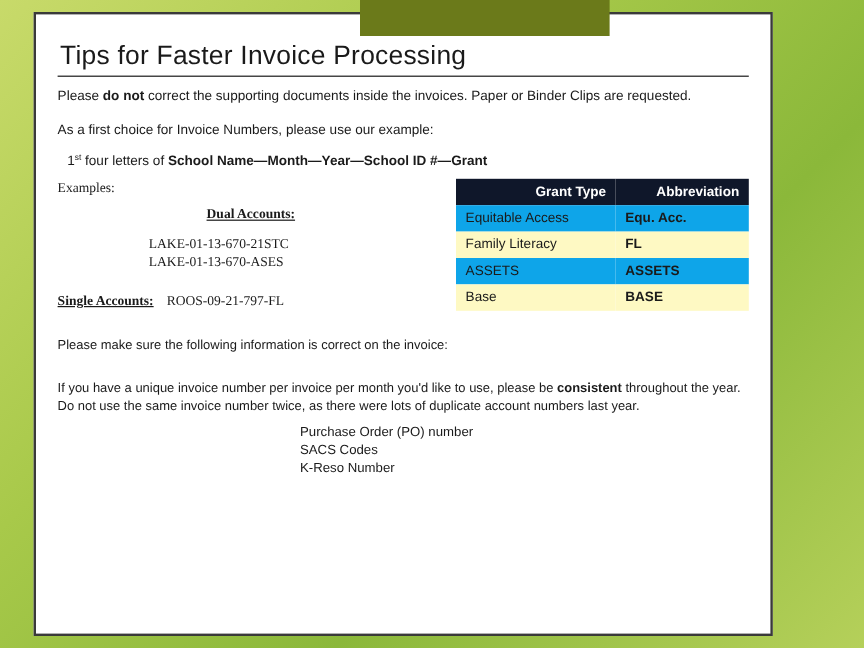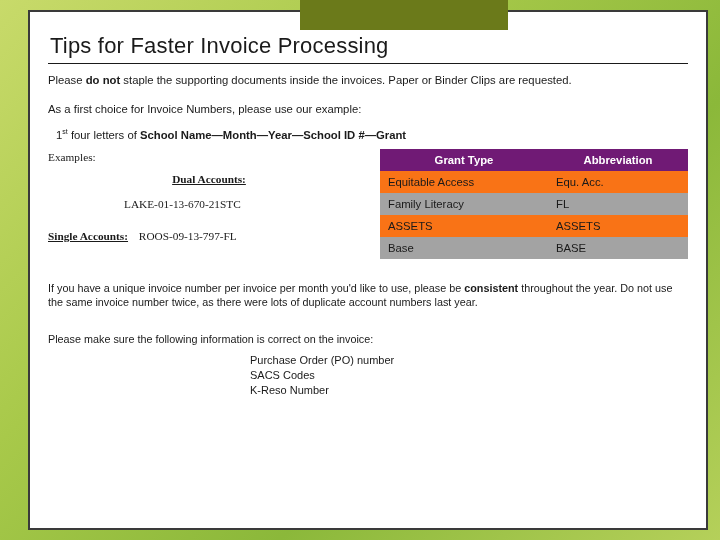--- a/index.html
+++ b/index.html
@@ -6,21 +6,21 @@
   html, body { width: 720px; height: 540px; overflow: hidden; }
   body {
     background: linear-gradient(135deg, #c8da6a 0%, #a8c94a 35%, #8bb83a 65%, #b5d05a 100%);
     font-family: Arial, Helvetica, sans-serif;
     color: #1a1a1a;
     position: relative;
   }
   .inner-frame {
     position: absolute;
     top: 10px; left: 28px;
-    width: 680px; height: 520px;
+    width: 616px; height: 520px;
     border: 2px solid #3a3a3a;
     background: #ffffff;
     padding: 14px 18px 10px 18px;
   }
   .title-block {
     position: absolute;
     top: -6px; left: 300px;
     width: 208px; height: 36px;
     background: #6b7a1a;
     z-index: 1;
@@ -57,70 +57,71 @@
   .dual-list { margin-left: 76px; margin-top: 12px; line-height: 1.35; }
   .single-line { margin-top: 18px; }
   .single-label { margin-right: 8px; }
   .table {
     flex: 1;
     border-collapse: collapse;
     font-size: 11.3px;
     width: 286px;
   }
   .table th {
-    background: #701a75;
+    background: #0f172a;
     color: #ffffff;
-    text-align: center;
+    text-align: right;
     font-weight: bold;
     padding: 5px 8px;
     border: none;
   }
   .table td { padding: 5px 8px; }
-  .table tr.odd td { background: #f97316; }
-  .table tr.even td { background: #a3a3a3; margin-left: 36px; }
-  .table td.col2 { font-weight: normal; }
+  .table tr.odd td { background: #0ea5e9; }
+  .table tr.even td { background: #fef9c3; margin-left: 36px; }
+  .table td.col2 { font-weight: bold; }
   .note {
     font-size: 10.8px;
     line-height: 1.38;
     margin-top: 22px;
   }
   .info-list { margin-left: 202px; margin-top: 6px; font-size: 11px; line-height: 1.35; }
 </style>
 </head>
 <body>
 
 <div class="title-block"></div>
 
 <div class="inner-frame">
 
   <div class="title">Tips for Faster Invoice Processing</div>
 
   <p class="para">
-    <span>Please </span><span class="bold">do not</span><span> staple the supporting documents inside the invoices. Paper or Binder Clips are requested.</span>
+    <span>Please </span><span class="bold">do not</span><span> correct the supporting documents inside the invoices. Paper or Binder Clips are requested.</span>
   </p>
 
   <p class="para para-gap-top">As a first choice for Invoice Numbers, please use our example:</p>
 
   <p class="para indent-small">
     <span>1</span><span class="sup">st</span><span> four letters of </span><span class="bold">School Name—Month—Year—School ID #—Grant</span>
   </p>
 
   <div class="two-col">
 
     <div class="left-col">
       <div class="examples-label">Examples:</div>
 
       <div class="dual-label bold underline">Dual Accounts:</div>
       <div class="dual-list">
         <div>LAKE-01-13-670-21STC</div>
+        <div>LAKE-01-13-670-ASES</div>
       </div>
 
       <div class="single-line">
         <span class="bold underline single-label">Single Accounts:</span>
-        <span>ROOS-09-13-797-FL</span>
+        <span>ROOS-09-21-797-FL</span>
       </div>
     </div>
 
     <table class="table">
       <thead>
         <tr>
           <th>Grant Type</th>
           <th>Abbreviation</th>
         </tr>
       </thead>
@@ -139,25 +140,25 @@
         </tr>
         <tr class="even">
           <td>Base</td>
           <td class="col2">BASE</td>
         </tr>
       </tbody>
     </table>
 
   </div>
 
+  <p class="note">Please  make sure the following information is correct on the invoice:</p>
+
   <p class="note">
     <span>If you have a unique invoice number per invoice per month you'd like to use, please be </span><span class="bold">consistent</span><span> throughout the year.  Do not use the same invoice number twice, as there were lots of duplicate account numbers last year.</span>
   </p>
-
-  <p class="note">Please  make sure the following information is correct on the invoice:</p>
 
   <div class="info-list">
     <div>Purchase Order (PO) number</div>
     <div>SACS Codes</div>
     <div>K-Reso Number</div>
   </div>
 
 </div>
 
 </body></html>

